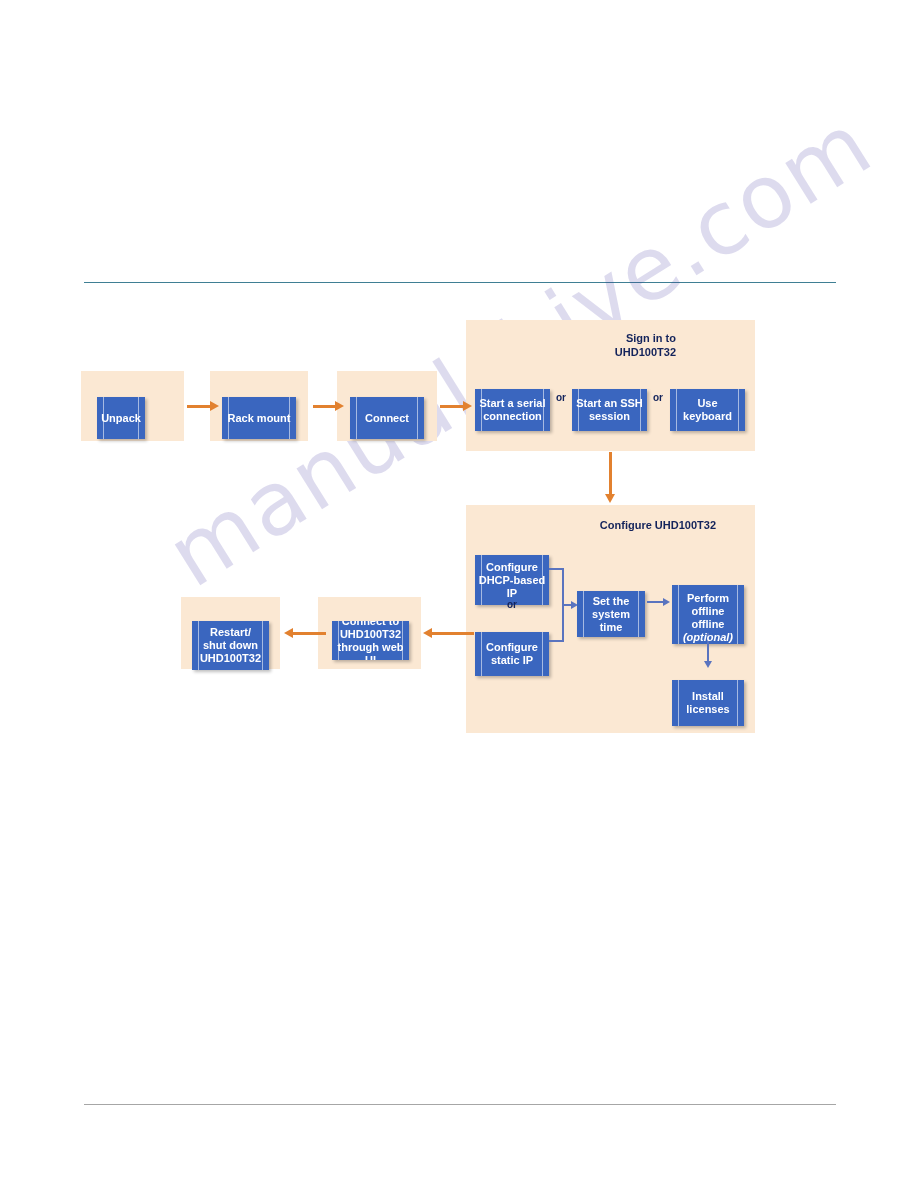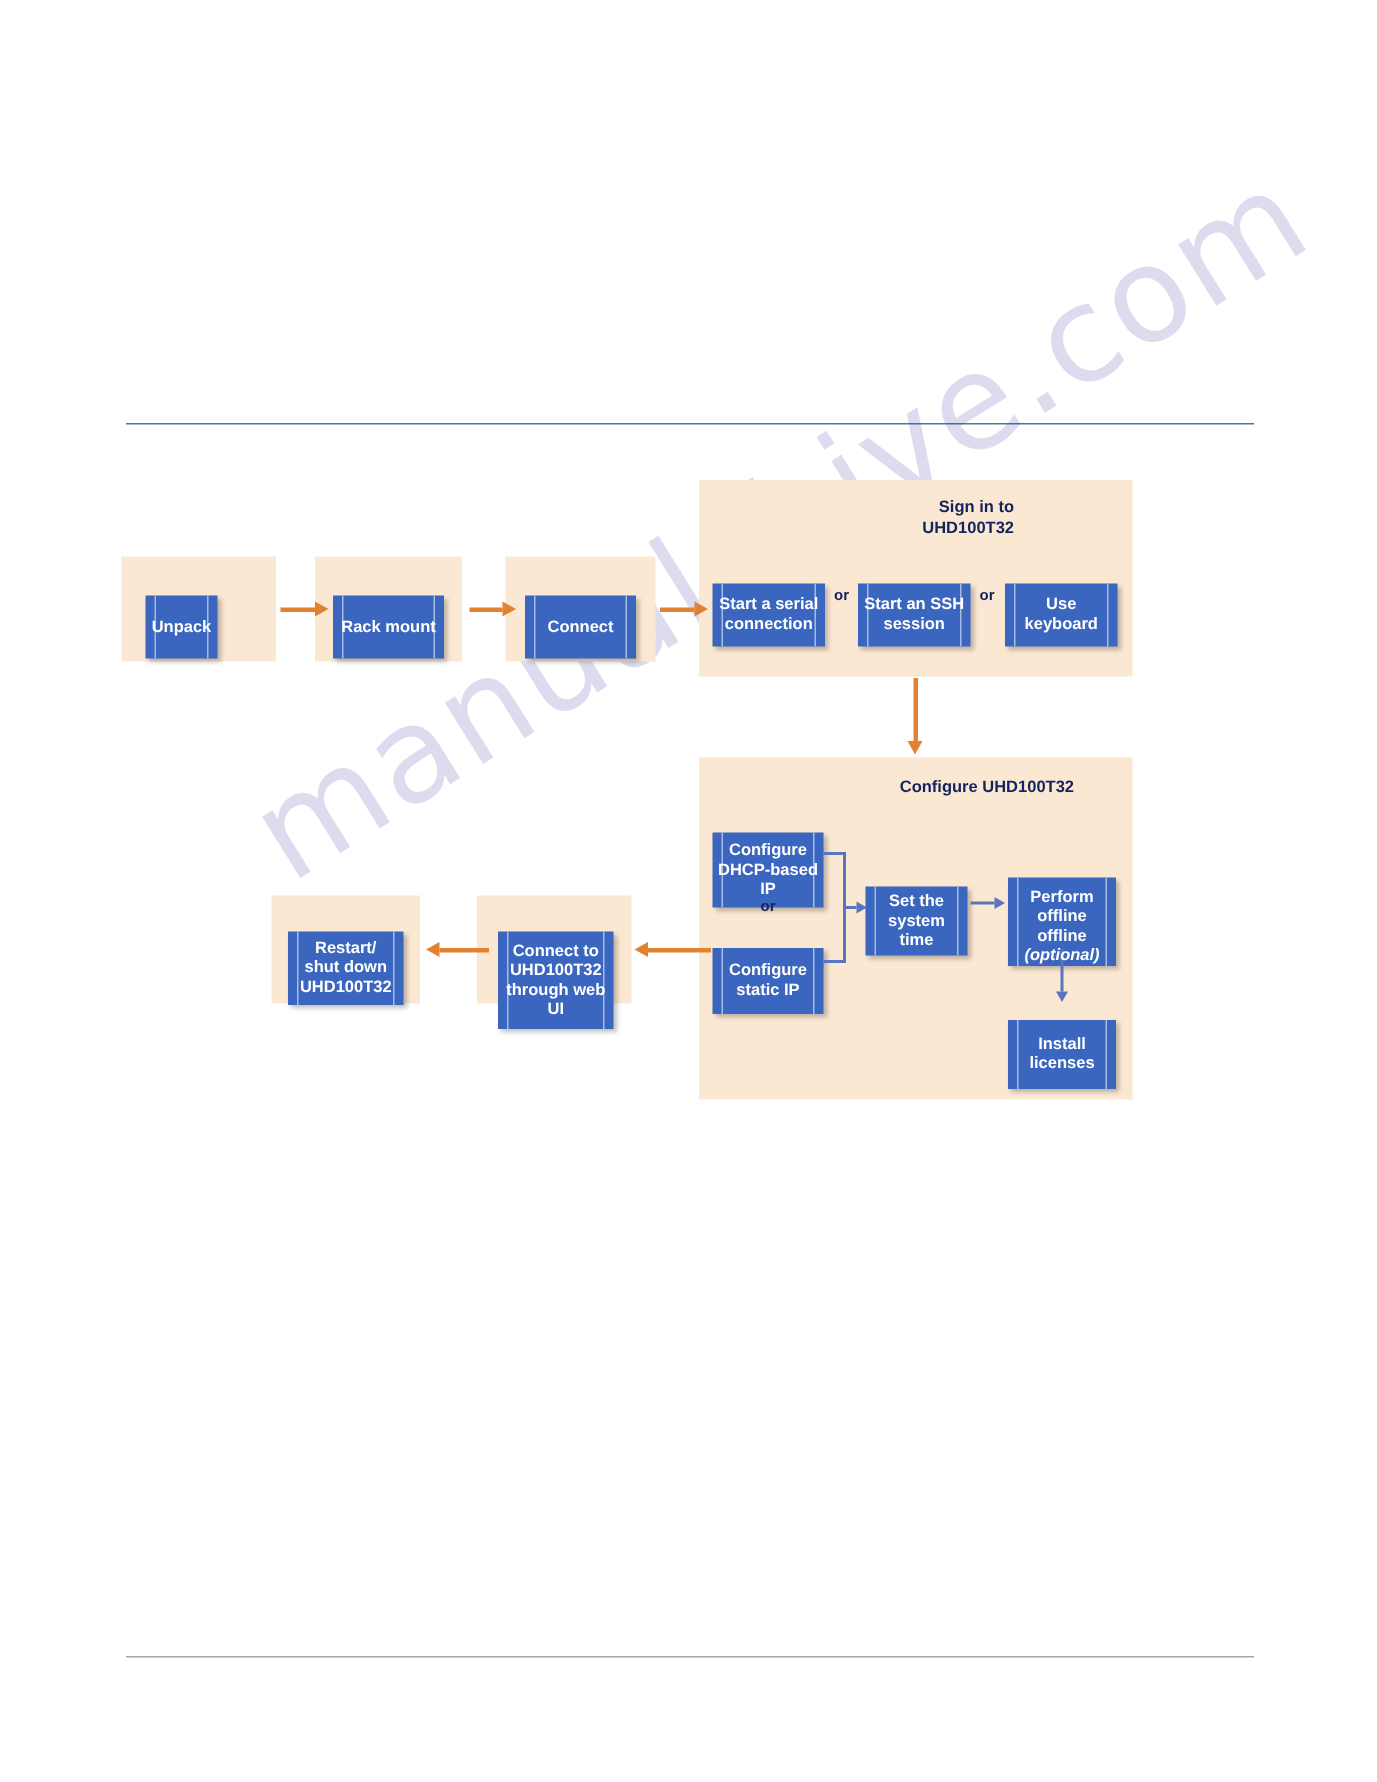--- a/index.html
+++ b/index.html
@@ -320,21 +320,21 @@
 
   <div class="box" style="left:672px; top:668px; width:72px; height:46px;">
     <span class="lbl">
       <span>Install</span><br>
       <span>licenses</span>
     </span>
   </div>
 
   <div class="arrow-h head-l" style="left:432px; top:632px; width:42px;"></div>
 
-  <div class="box" style="left:332px; top:609px; width:77px; height:65px;">
+  <div class="box" style="left:332px; top:609px; width:77px; height:39px;">
     <span class="lbl">
       <span>Connect to</span><br>
       <span>UHD100T32</span><br>
       <span>through web UI</span>
     </span>
   </div>
 
   <div class="arrow-h head-l" style="left:293px; top:632px; width:33px;"></div>
 
   <div class="box" style="left:192px; top:609px; width:77px; height:49px;">

